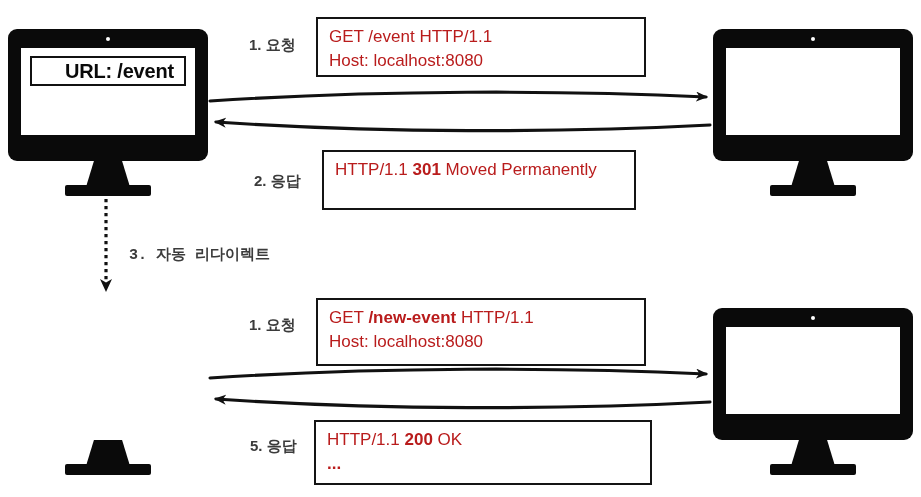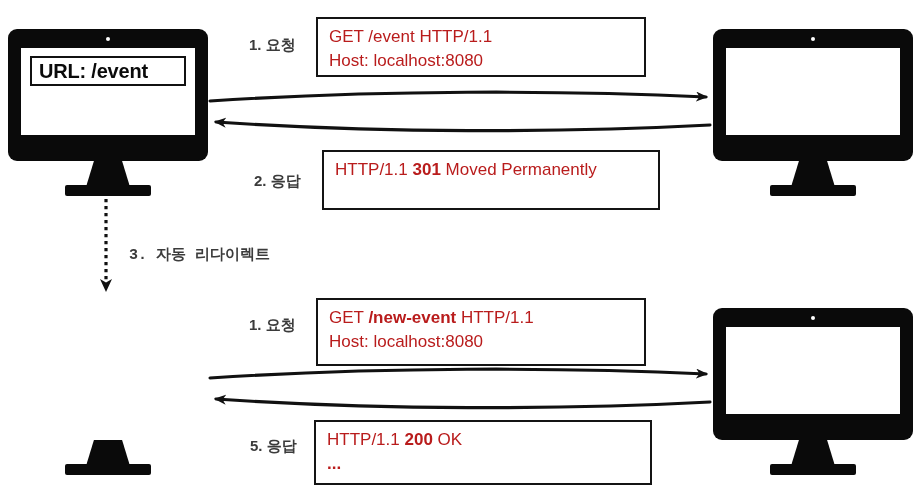--- a/index.html
+++ b/index.html
@@ -85,20 +85,21 @@
     display: flex;
     align-items: center;
     padding-left: 7px;
   }
   .urlbar span {
     font-size: 20px;
     font-weight: bold;
     color: #0a0a0a;
     letter-spacing: -0.2px;
     white-space: nowrap;
+    margin-left: 26px;
   }
 
   
   .msgbox {
     position: absolute;
     background: #ffffff;
     border: 2px solid #141414;
     box-sizing: border-box;
     padding: 6px 10px 6px 11px;
   }
@@ -198,21 +199,21 @@
   <div class="msgbox" style="left:316px; top:17px; width:330px; height:60px;">
     <div class="msgline">
       <span>GET /event HTTP/1.1</span>
     </div>
     <div class="msgline">
       <span>Host: localhost:8080</span>
     </div>
   </div>
 
   <div class="steplabel" style="left:254px; top:172px;">2. 응답</div>
-  <div class="msgbox" style="left:322px; top:150px; width:338px; height:60px;">
+  <div class="msgbox" style="left:322px; top:150px; width:314px; height:60px;">
     <div class="msgline">
       <span>HTTP/1.1 </span><b>301</b><span> Moved Permanently</span>
     </div>
   </div>
 
   <div class="steplabel" style="left:129px; top:245px;font-family:Liberation Mono, monospace;">3. 자동 리다이렉트</div>
 
   <div class="steplabel" style="left:249px; top:316px;">1. 요청</div>
   <div class="msgbox" style="left:316px; top:298px; width:330px; height:68px;">
     <div class="msgline">

